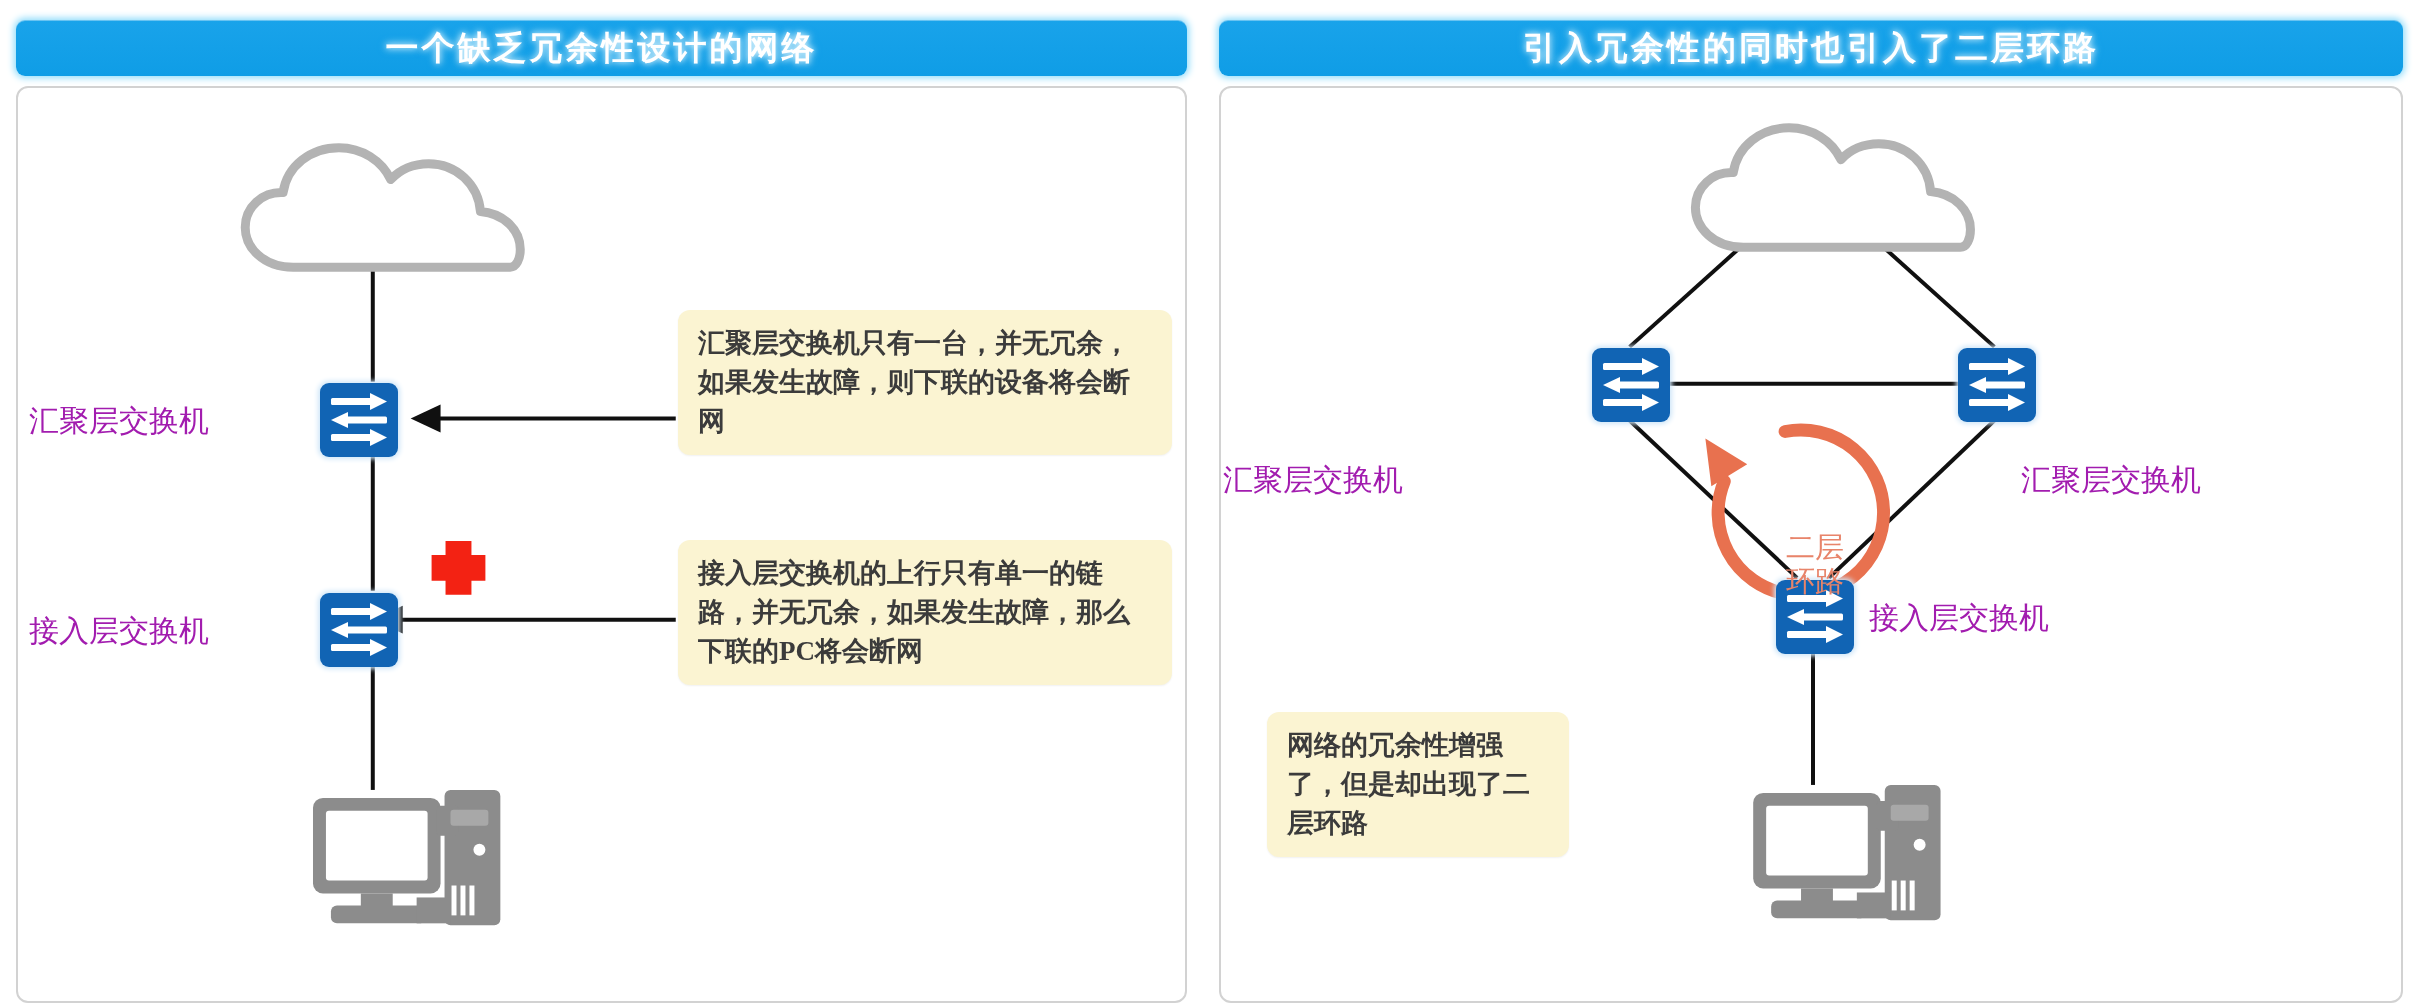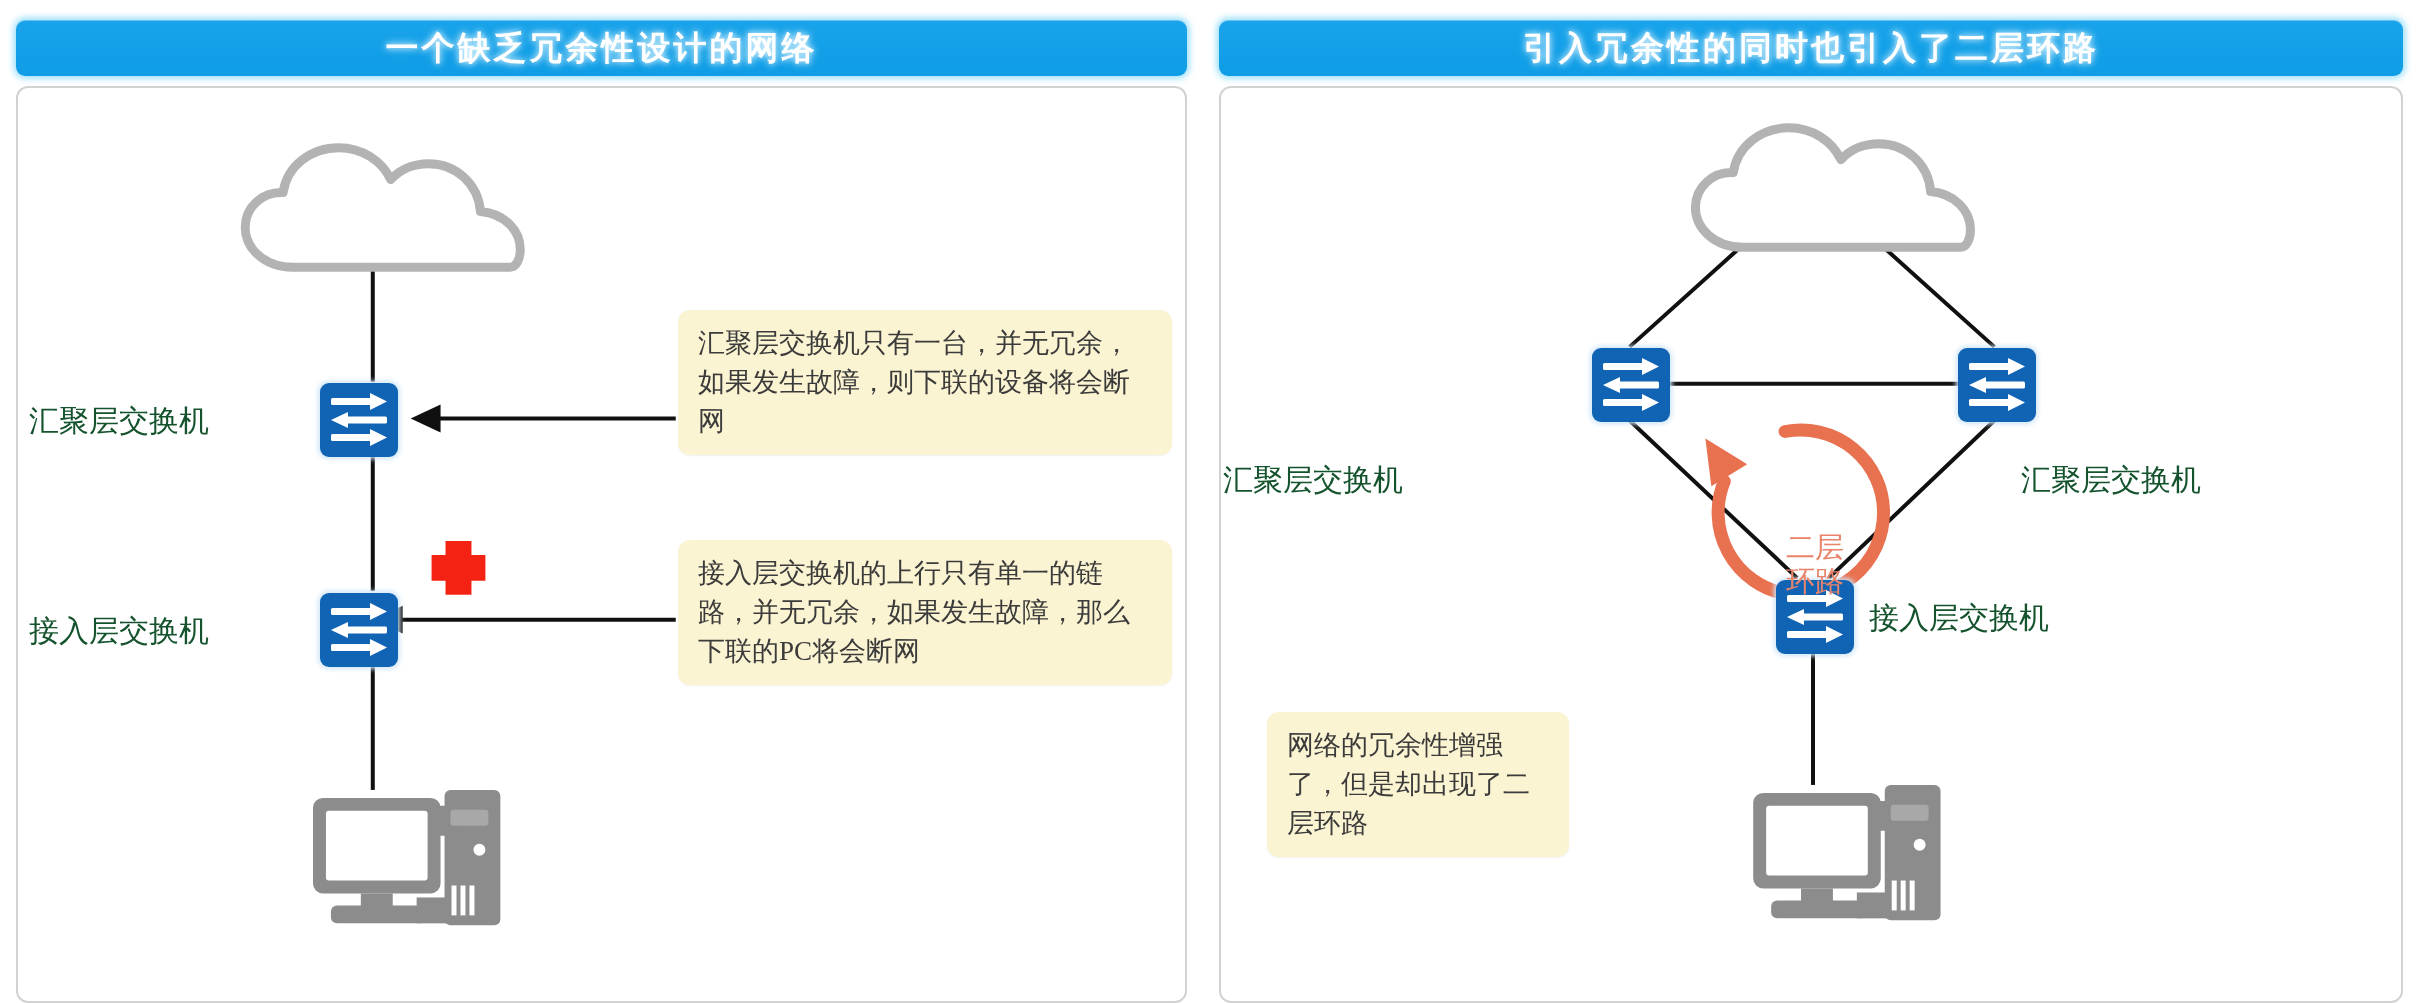--- a/index.html
+++ b/index.html
@@ -53,36 +53,37 @@
   .sw{
     width:78px;height:74px;border-radius:9px;
     background:#1164b4;
     box-shadow:0 0 5px 2px #cfe6f8;
     position:relative;
   }
   .sw svg{position:absolute;left:0;top:0;width:100%;height:100%;}
 
   
   .lbl{
-    position:absolute;color:#14532d;font-size:30px;white-space:nowrap;
+    position:absolute;color:#a21caf;font-size:30px;white-space:nowrap;
     font-family:"Liberation Serif","DejaVu Serif",serif;
   }
 
   
   .callout{
     position:absolute;
     background:#fbf4d2;
     border-radius:12px;
     box-sizing:border-box;
     padding:14px 18px 14px 20px;
     color:#3b3b3b;
     font-size:27px;
     line-height:1.45;
     font-family:"Liberation Serif","DejaVu Serif",serif;
     box-shadow:0 1px 2px rgba(0,0,0,.06);
+    font-weight:bold;
   }
 
   
   .loop-label{
     position:absolute;color:#e8846a;font-size:29px;line-height:1.18;
     text-align:center;white-space:nowrap;
     font-family:"Liberation Serif","DejaVu Serif",serif;
     margin-top:44px;
   }
 </style>

